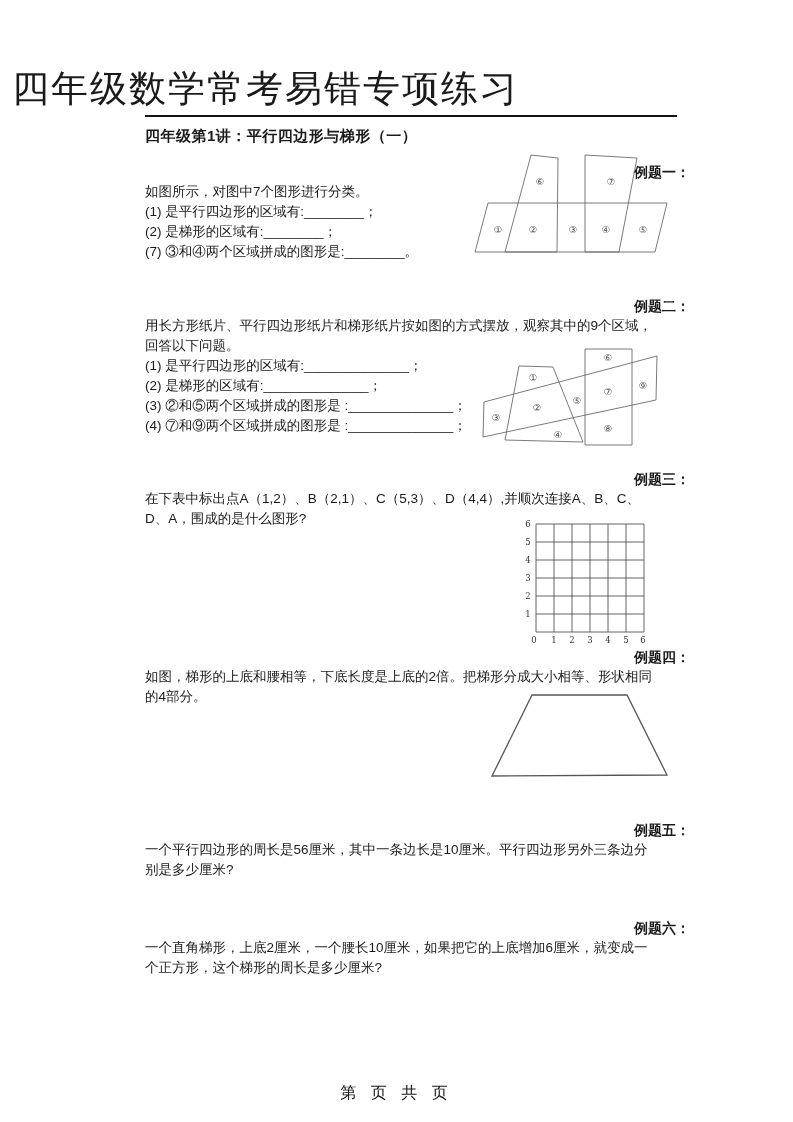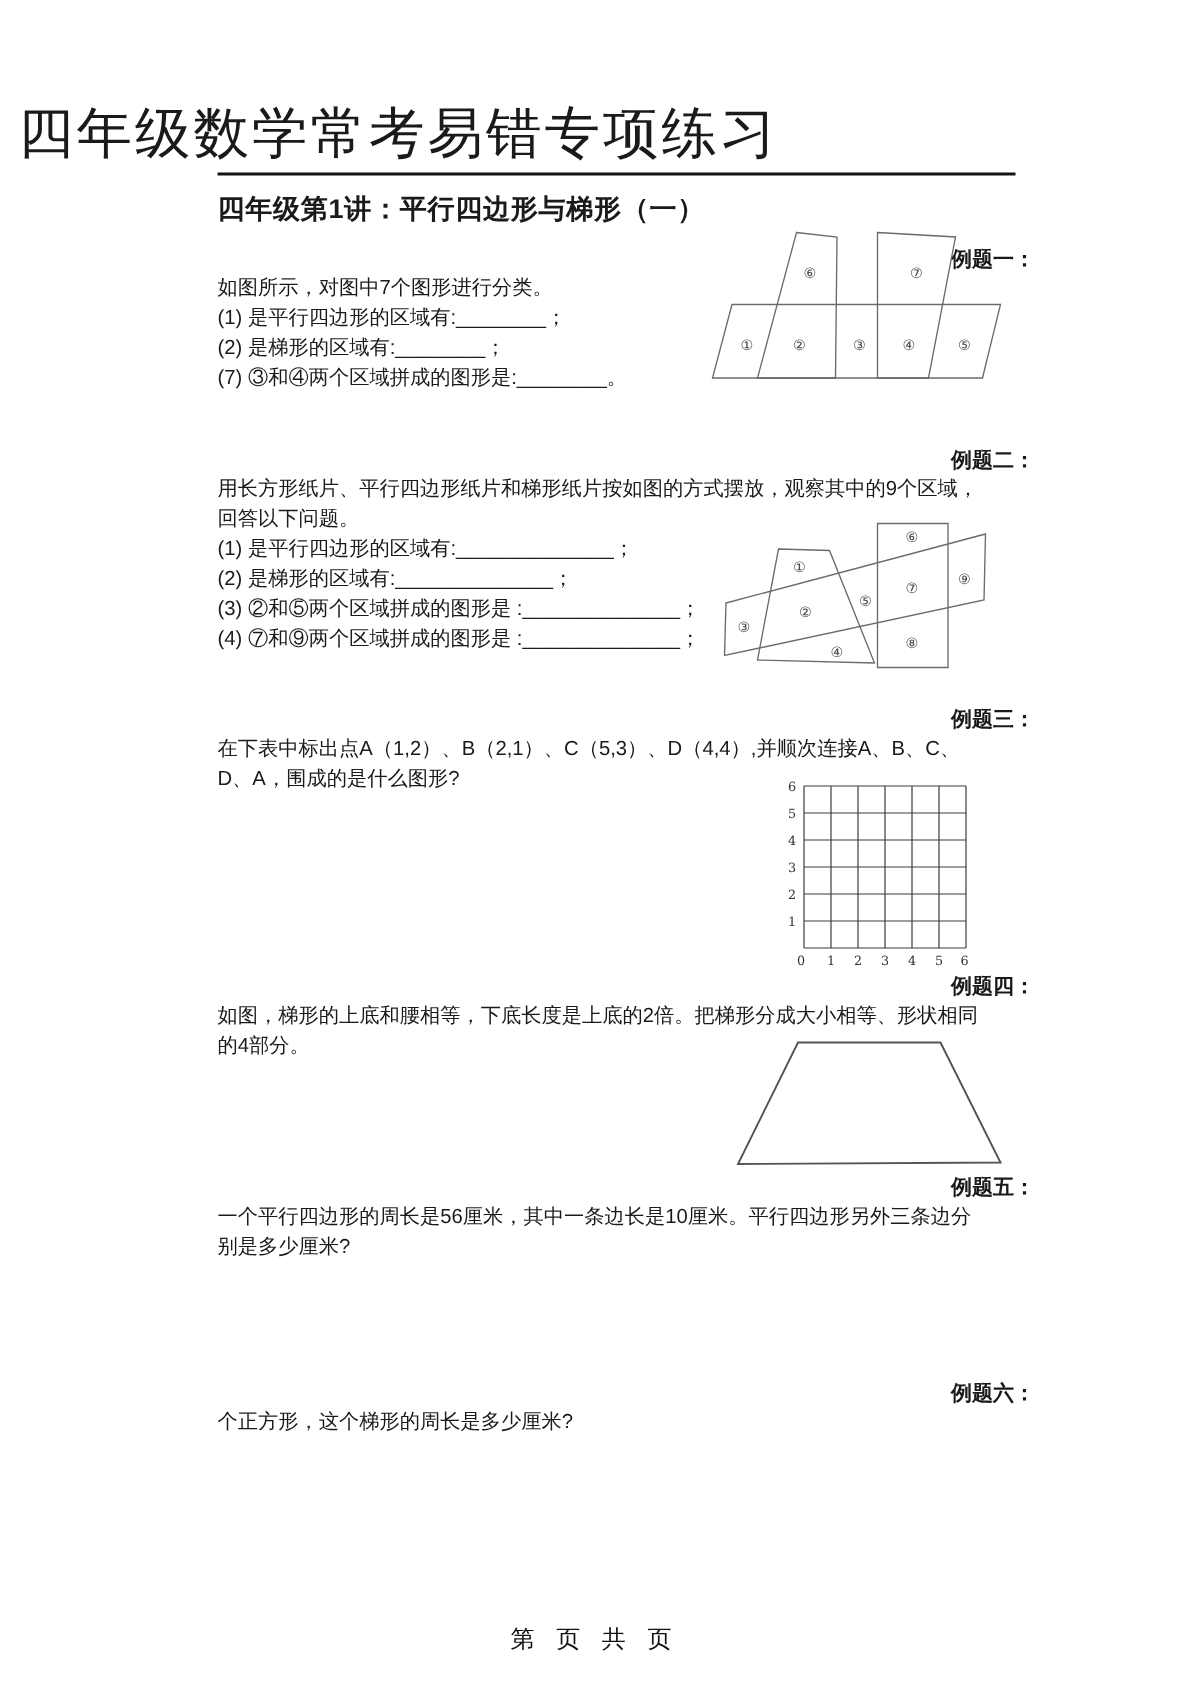--- a/index.html
+++ b/index.html
@@ -5,25 +5,25 @@
   html,body{margin:0;padding:0;background:#ffffff;}
   .page{
     position:relative;width:793px;height:1122px;background:#ffffff;
     font-family:"Liberation Sans",sans-serif;color:#1a1a1a;overflow:hidden;
   }
   .title{
     position:absolute;top:54px;left:0;width:100%;margin:12px;
     text-align:left;font-size:37px;font-weight:400;letter-spacing:2px;line-height:46px;
   }
   .title-rule{position:absolute;left:145px;top:115px;width:532px;height:2px;background:#141414;}
-  .heading{position:absolute;left:145px;top:127px;margin:0;font-size:18px;font-weight:700;letter-spacing:0.5px;}
+  .heading{position:absolute;left:145px;top:127px;margin:0;font-size:15px;font-weight:700;letter-spacing:0.5px;}
   .problem{position:absolute;left:145px;width:545px;font-size:13.5px;line-height:20px;}
   .plabel{font-weight:700;font-size:14px;text-align:right;}
   .pline{white-space:nowrap;}
-  .p1{top:162px}.p2{top:296px}.p3{top:469px}.p4{top:647px}.p5{top:781px}.p6{top:918px}
+  .p1{top:162px}.p2{top:296px}.p3{top:469px}.p4{top:647px}.p5{top:820px}.p6{top:918px}
   .fig{position:absolute;}
   .fig1{left:470px;top:145px;}
   .fig2{left:480px;top:340px;}
   .fig3{left:510px;top:514px;}
   .fig4{left:460px;top:690px;}
   .fig polygon{fill:none;stroke:#6b6b6b;stroke-width:0.9;}
   .fig4 polygon{stroke:#555555;stroke-width:1.3;}
   .region-num{font-family:"DejaVu Sans",sans-serif;font-size:9.5px;fill:#4a4a4a;text-anchor:middle;}
   .grid-line{stroke:#3c3c3c;stroke-width:0.8;}
   .tick{font-family:"DejaVu Serif",serif;font-size:8.5px;fill:#333;text-anchor:middle;}
@@ -140,18 +140,19 @@
   </svg>
 
   <section class="problem p5">
     <div class="plabel">例题五：</div>
     <div class="pline">一个平行四边形的周长是56厘米，其中一条边长是10厘米。平行四边形另外三条边分</div>
     <div class="pline">别是多少厘米?</div>
   </section>
 
   <section class="problem p6">
     <div class="plabel">例题六：</div>
+    <div class="pline">一个直角梯形，上底2厘米，一个腰长10厘米，如果把它的上底增加6厘米，就变成一</div>
     <div class="pline">个正方形，这个梯形的周长是多少厘米?</div>
   </section>
 
   <div class="footer">第 页 共  页</div>
 
 </div>
 
 </body></html>

